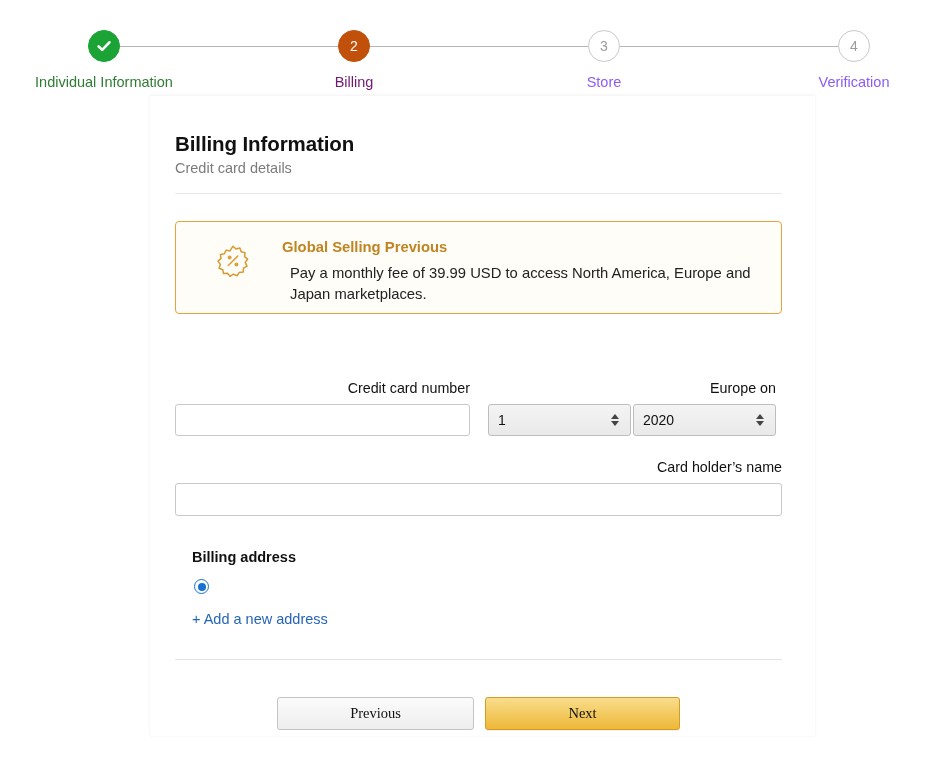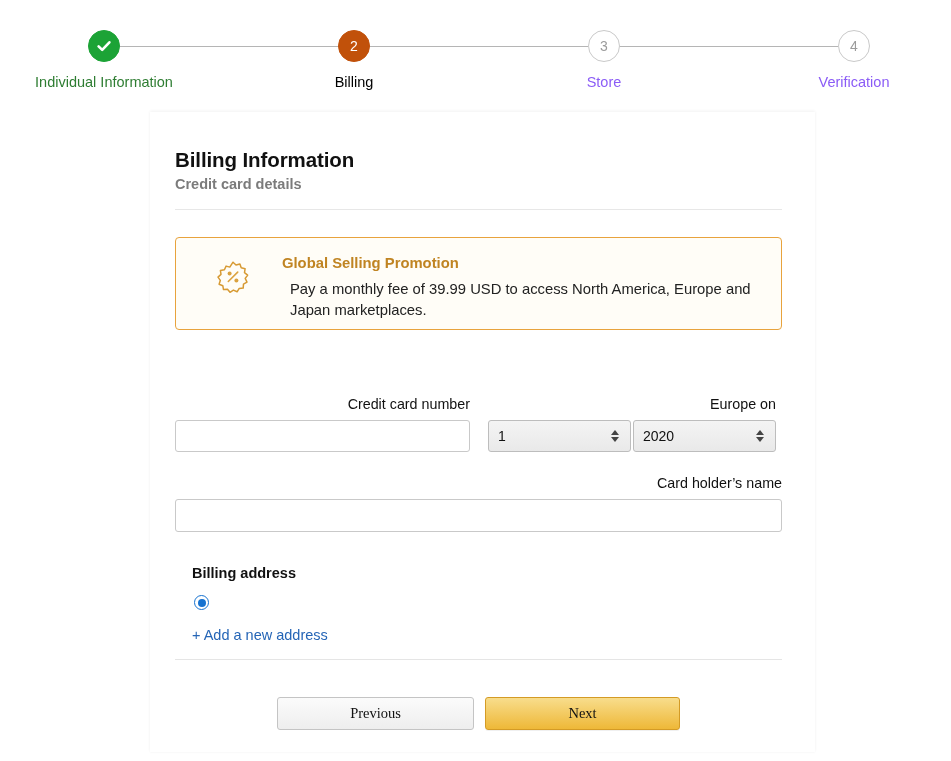--- a/index.html
+++ b/index.html
@@ -60,36 +60,36 @@
     color: #9b9b9b;
   }
   .check-svg { display: block; }
   .step-label {
     margin-top: 13px;
     font-size: 14.5px;
     line-height: 1.1;
     white-space: nowrap;
   }
   .step-label.done    { color: #2e7d32; }
-  .step-label.current { color: #000000; }
+  .step-label.current { color: #701a75; }
   .step-label.todo    { color: #8b5cf6; }
 
   .connector {
     position: absolute;
     top: 46px;
     height: 1px;
     background: #b5b5b5;
     z-index: 1;
   }
 
   
   .panel {
     position: absolute;
     left: 150px;
-    top: 112px;
+    top: 96px;
     width: 665px;
     height: 640px;
     background: #ffffff;
     box-shadow: 0 -1px 3px rgba(0,0,0,0.055), 0 1px 2px rgba(0,0,0,0.02);
   }
 
   .panel-inner {
     position: absolute;
     left: 25px;
     top: 0;
@@ -101,21 +101,20 @@
     padding-top: 36px;
     font-size: 20.5px;
     font-weight: bold;
     color: #111111;
     letter-spacing: -0.1px;
   }
   .page-sub {
     margin: 4px 0 0 0;
     font-size: 14.5px;
     color: #7b7b7b;
-    font-weight: bold;
   }
   .rule {
     margin-top: 17px;
     height: 1px;
     background: #e7e7e7;
   }
 
   
   .banner {
     margin-top: 27px;
@@ -348,21 +347,21 @@
                    L29.2 18.4 L31.0 22.1 L27.5 24.1 L27.2 28.1 L23.2 28.4 L21.1 31.8
                    L17.4 30.1 L14.0 32.3 L11.5 29.2 L7.5 29.6 L6.8 25.7 L3.1 24.2
                    L4.3 20.4 L2.0 17.1 L5.0 14.4 L4.4 10.4 L8.4 9.7 L10.1 6.1
                    L13.8 7.1 Z" fill="none" stroke="#d79a33" stroke-width="1.5" stroke-linejoin="round"></path>
           <circle cx="13.6" cy="13.4" r="2.0" fill="#dba23f"></circle>
           <circle cx="20.4" cy="20.4" r="2.0" fill="#dba23f"></circle>
           <line x1="21.7" y1="12.1" x2="12.3" y2="21.5" stroke="#dba23f" stroke-width="1.6" stroke-linecap="round"></line>
         </svg>
       </div>
       <div class="banner-text">
-        <p class="banner-title">Global Selling Promotion</p>
+        <p class="banner-title">Global Selling Previous</p>
         <p class="banner-body">Pay a monthly fee of 39.99 USD to access North America, Europe and Japan marketplaces.</p>
       </div>
     </div>
 
     <div class="form-area">
 
       <div class="row">
         <div class="col-card">
           <label class="field-label">Credit card number</label>
           <input class="text-input" type="text" value="" style="">

